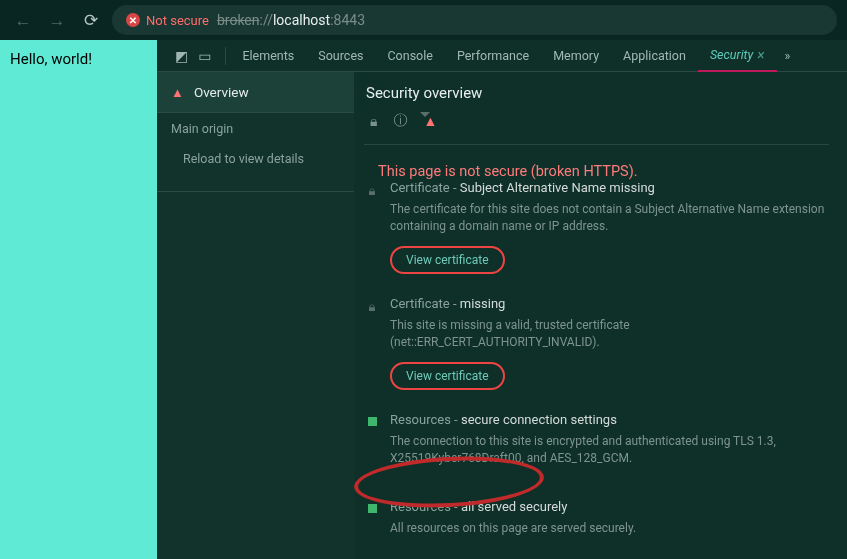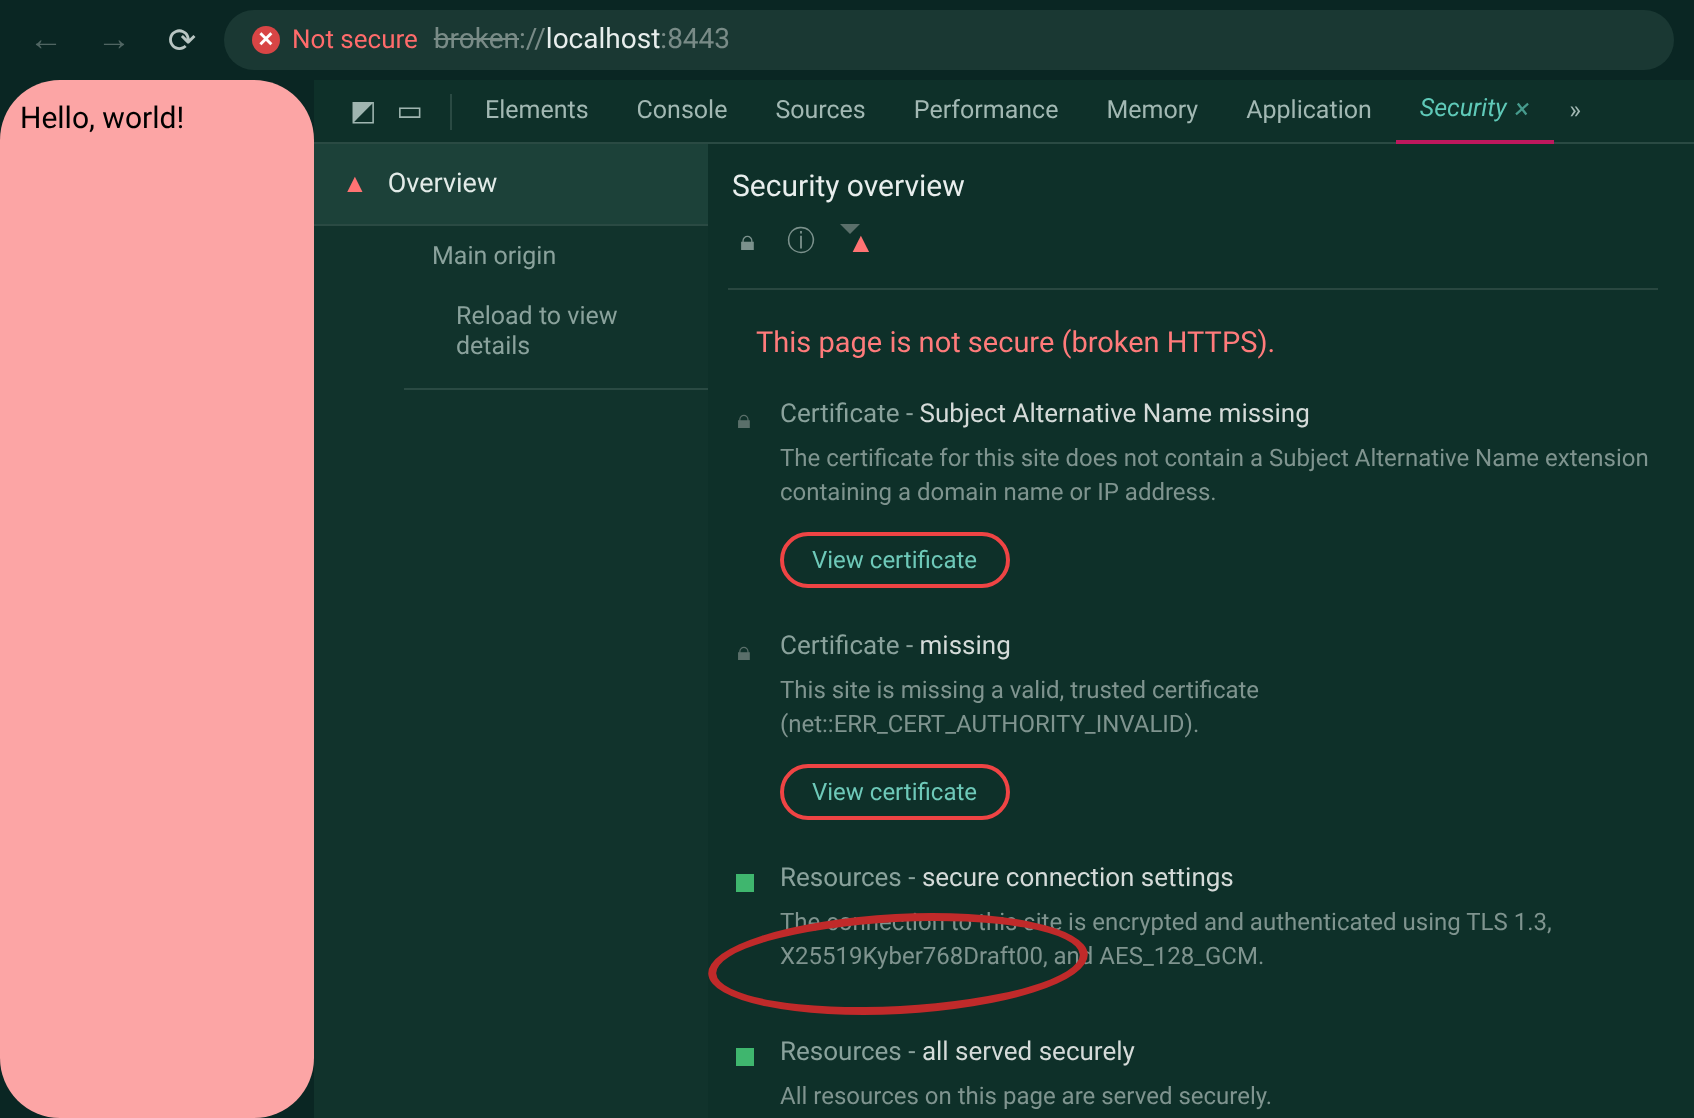--- a/index.html
+++ b/index.html
@@ -10,47 +10,47 @@
 .nav-btn.disabled { opacity: 0.4; }
 .url-bar { flex: 1; display: flex; align-items: center; background: #1a3833; border-radius: 18px; height: 30px; padding: 0 14px; gap: 8px; }
 .not-secure-badge { display: flex; align-items: center; gap: 6px; color: #ff6b6b; font-size: 13px; }
 .not-secure-badge .xicon { width: 14px; height: 14px; background: #d84545; border-radius: 50%; display:flex; align-items:center; justify-content:center; color:#fff; font-size:10px; font-weight:bold;}
 .url-text { color: #c8d0cd; font-size: 14px; display: flex; align-items: center; }
 .url-text .scheme { text-decoration: line-through; opacity: 0.6; }
 .url-text .dim { opacity: 0.55; }
 .url-text .host { color: #e8eeed; }
 
 .main { display: flex; height: 519px; }
-.page-pane { width: 157px; background: #fca5a5; padding: 10px; font-family: "Times New Roman", serif; color: #000; font-size: 15px; border-radius: 30px;}
+.page-pane { width: 157px; background: #5eead4; padding: 10px; font-family: "Times New Roman", serif; color: #000; font-size: 15px;}
 .devtools { flex: 1; display: flex; flex-direction: column; background: #0e3029; }
 
 .dt-tabs { display: flex; align-items: center; height: 32px; background: #0e3029; border-bottom: 1px solid #2a4a43; padding-left: 8px; font-size: 12.5px; color: #a2b8b3; }
 .dt-icons { display:flex; gap:10px; padding: 0 10px; color:#9fb5b0; font-size:14px;}
 .dt-separator { width:1px; height:18px; background:#2a4a43; margin:0 4px;}
 .dt-tab { padding: 0 12px; height: 32px; display: flex; align-items: center; cursor: pointer; gap:4px;}
 .dt-tab.active { color: #5fc9b8; border-bottom: 2px solid #be185d; font-style: italic; }
 .dt-close { font-size:14px; opacity:.7;}
 .dt-more { padding: 0 8px; cursor:pointer;}
 
 .dt-body { flex:1; display:flex; }
 .dt-sidebar { width:197px; background:#11332c; }
 .side-header { display:flex; align-items:center; gap:10px; padding: 12px 14px; color:#e2ebe8; font-size:13.5px; background:#1c4139; border-bottom:1px solid #2a4a43;}
 .side-header .tri { color:#ff7373; font-size:13px;}
-.side-sub { border-bottom:1px solid #2a4a43; padding-bottom:6px;margin-left:45px;}
+.side-sub { border-bottom:1px solid #2a4a43; padding-bottom:18px;}
 .side-item { padding: 8px 14px; color:#8aa29c; font-size:12.5px; cursor:pointer;}
 .side-sub-item { padding: 7px 14px 7px 26px; color:#8aa29c; font-size:12.5px; cursor:pointer;}
 
 .dt-content { flex:1; background:#0e3029; padding: 10px 18px 10px 10px; overflow-y:auto; position:relative;}
 .sec-title { color:#e8eeed; font-size:15px; padding: 2px 0 8px 2px;}
 .icon-row { display:flex; gap:16px; padding: 2px 6px 6px 6px; align-items:center; color:#7b918c; font-size:14px;}
 .icon-row .tri { color:#ff7373; position:relative;}
 .caret-down { position:absolute; left:66px; top:40px; width:0; height:0; border-left:5px solid transparent; border-right:5px solid transparent; border-top:5px solid #5a6f6a;}
 .hr { border:none; border-top:1px solid #294740; margin: 8px 0 18px 0;}
 
-.insecure-heading { color:#ff7b7b; font-size:14.5px; padding-left:14px; margin-bottom:20px;}
+.insecure-heading { color:#ff7b7b; font-size:14.5px; padding-left:14px; }
 
 .sec-block { display:flex; gap:12px; margin-bottom:22px; padding-left:2px;}
 .sec-block .bullet { width:12px; display:flex; justify-content:center; padding-top:3px;}
 .sec-block .lockdim { color:#5a6f6a; font-size:13px;}
 .sec-block .greensquare { width:9px; height:9px; background:#3fb66e; margin-top:2px;}
 .sec-block .content { flex:1; }
 .sec-block .bhead { font-size:13px; margin-bottom:6px;}
 .sec-block .bhead .lbl { color:#8aa29c;}
 .sec-block .bhead .em { color:#d5dbd9;}
 .sec-block .desc { color:#7f948f; font-size:12px; line-height:1.45; margin-bottom:10px;}
@@ -87,24 +87,24 @@
     <div class="dt-tabs">
       <div class="dt-icons">
         <span>◩</span>
         <span>▭</span>
       </div>
       <div class="dt-separator"></div>
       <div class="dt-tab">
           <span>Elements</span>
         </div>
       <div class="dt-tab">
-          <span>Console</span>
+          <span>Sources</span>
         </div>
       <div class="dt-tab">
-          <span>Sources</span>
+          <span>Console</span>
         </div>
       <div class="dt-tab">
           <span>Performance</span>
         </div>
       <div class="dt-tab">
           <span>Memory</span>
         </div>
       <div class="dt-tab">
           <span>Application</span>
         </div>

